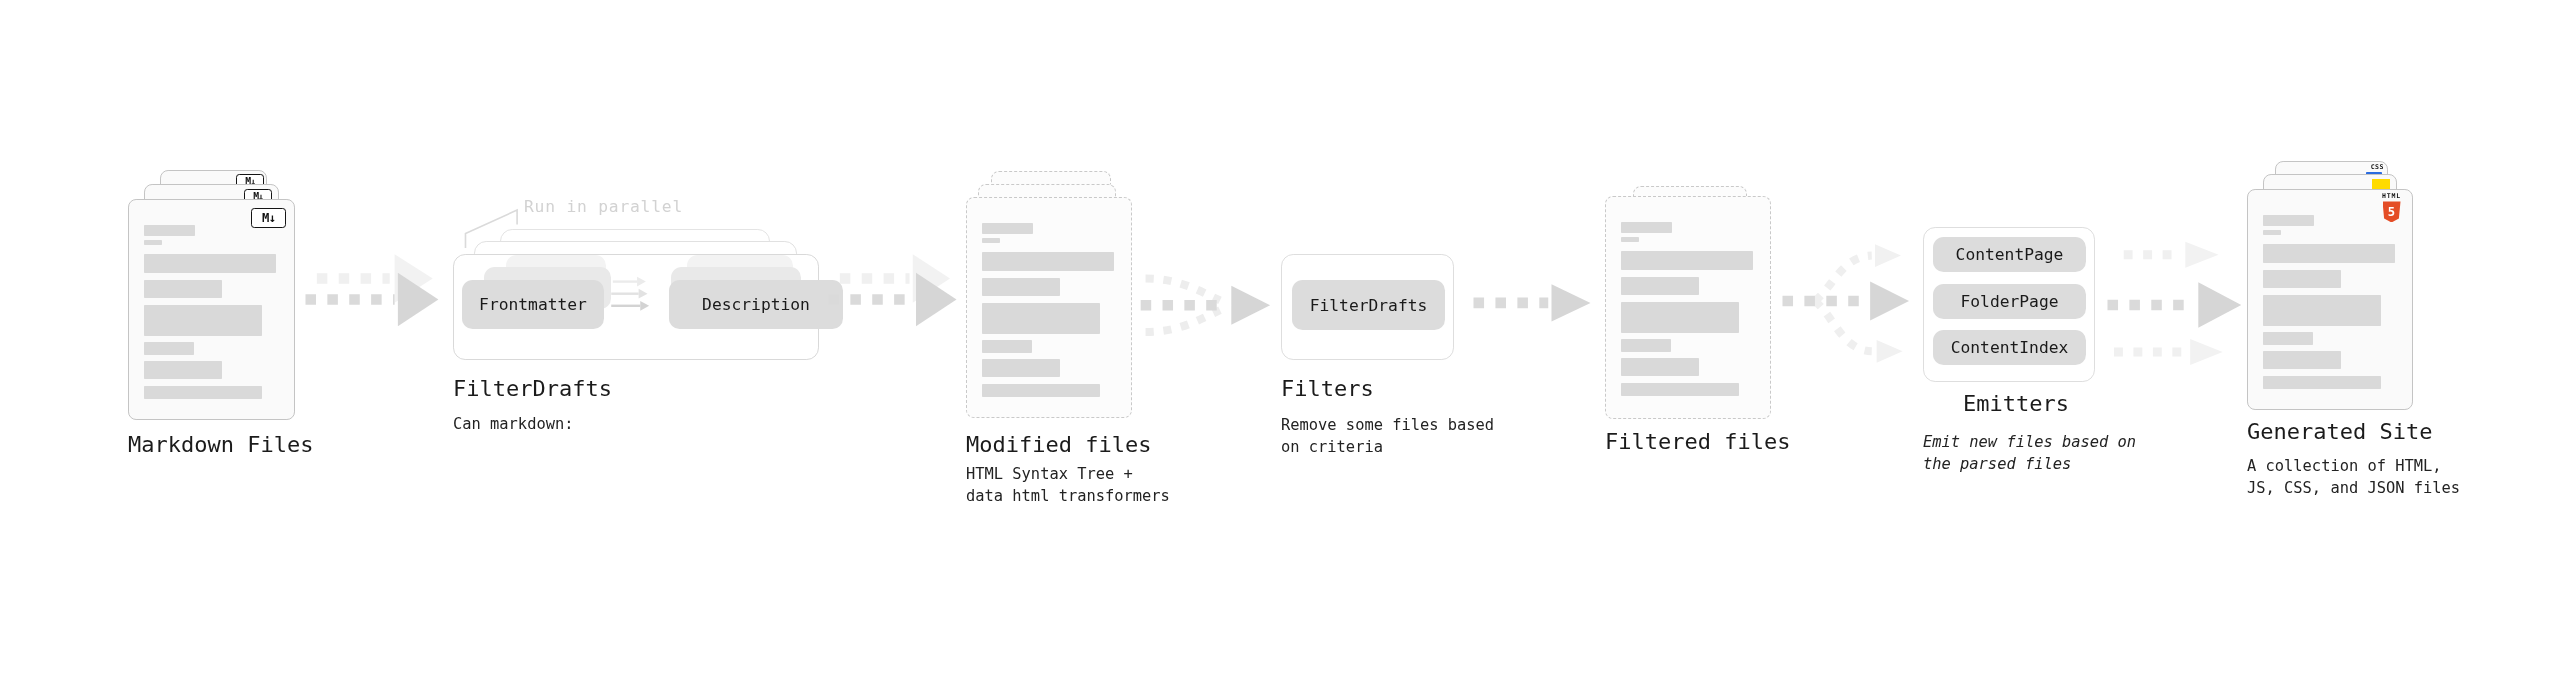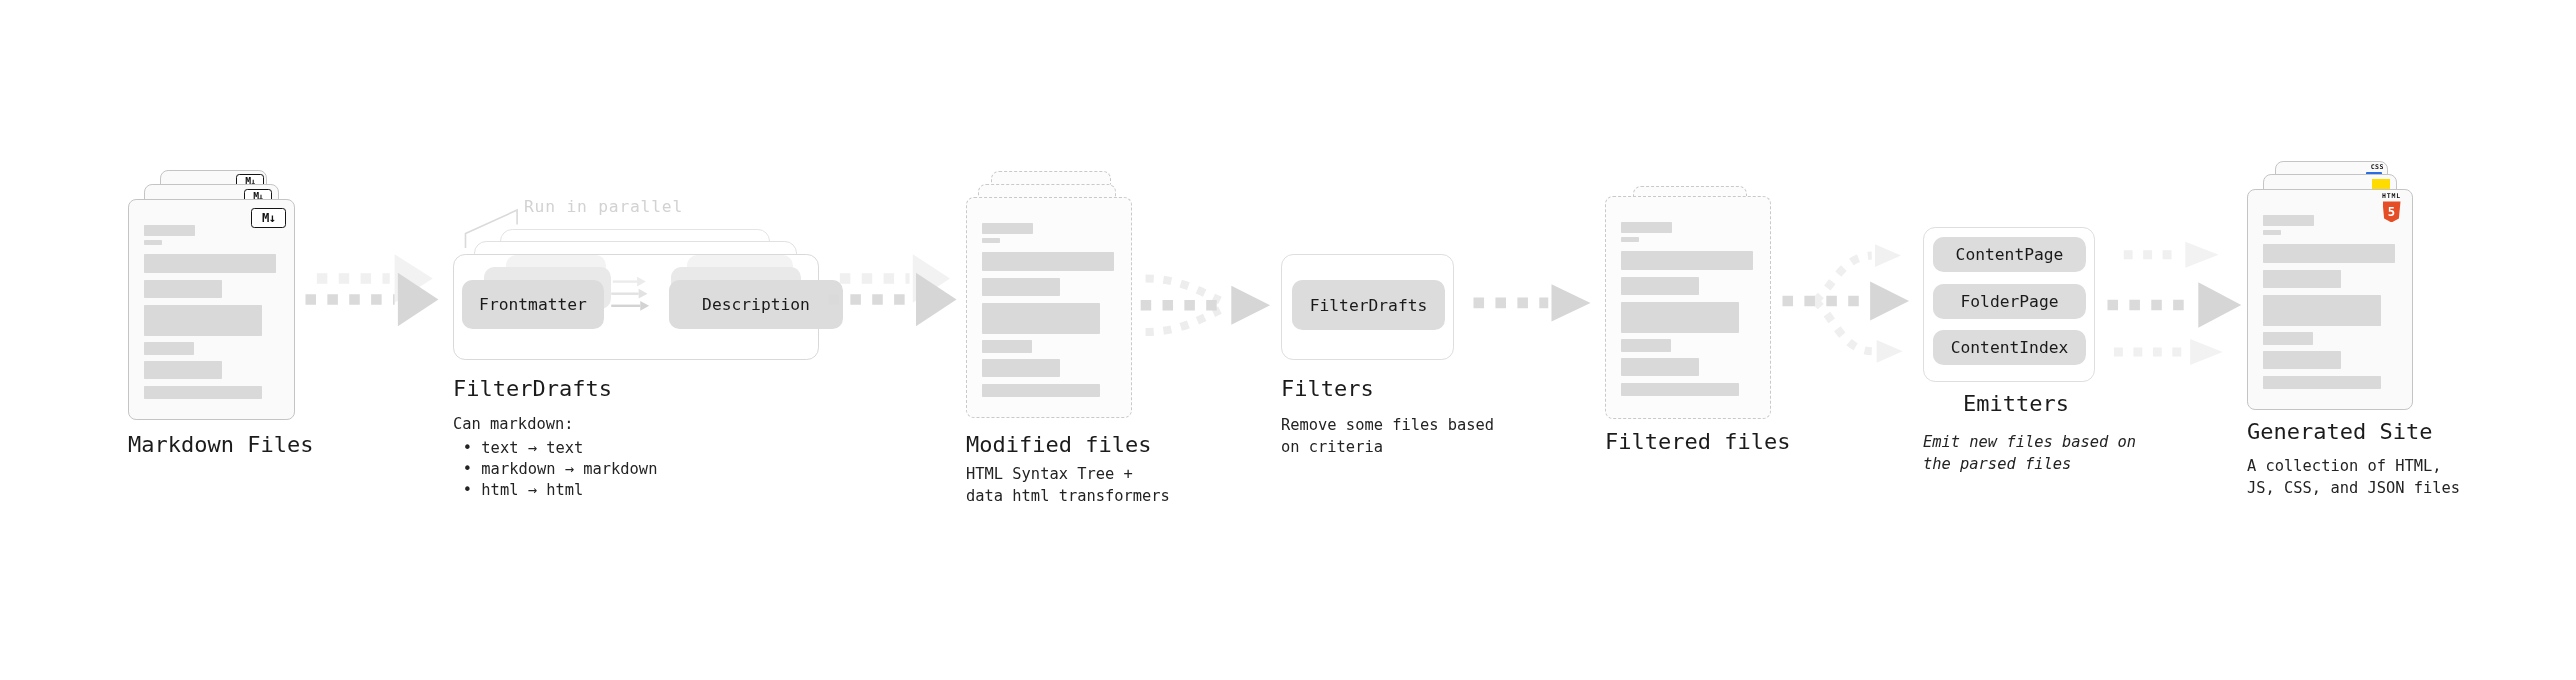--- a/index.html
+++ b/index.html
@@ -108,25 +108,20 @@
     <div class="abs" style="left:458px;top:202px;">
       <svg width="69" height="50" viewBox="0 0 85 62">
         <polyline points="9,57 9,39 73,10 73,28" fill="none" stroke="#dadada" stroke-width="2"></polyline>
       </svg>
     </div>
     <div class="note" style="left:524px;top:197px;">Run in parallel</div>
 
     <div class="stage-label" style="left:453px;top:376px;">FilterDrafts</div>
     <div class="stage-sub" style="left:453px;top:413px;">
       <div>Can markdown:</div>
-      <ul>
-        <li>text → text</li>
-        <li>markdown → markdown</li>
-        <li>html → html</li>
-      </ul>
     </div>
   </div>
 
   <div class="abs" style="left:822px;top:236px;">
     <svg width="158" height="102" viewBox="0 0 195 125">
       <line x1="22" y1="52" x2="108" y2="52" stroke="#f0f0f0" stroke-width="13" stroke-dasharray="13 14"></line>
       <polygon points="112,22 158,52 112,82" fill="#f2f2f2"></polygon>
       <line x1="8" y1="78" x2="112" y2="78" stroke="#dadada" stroke-width="13" stroke-dasharray="13 14"></line>
       <polygon points="116,45 166,78 116,111" fill="#d6d6d6"></polygon>
     </svg>

